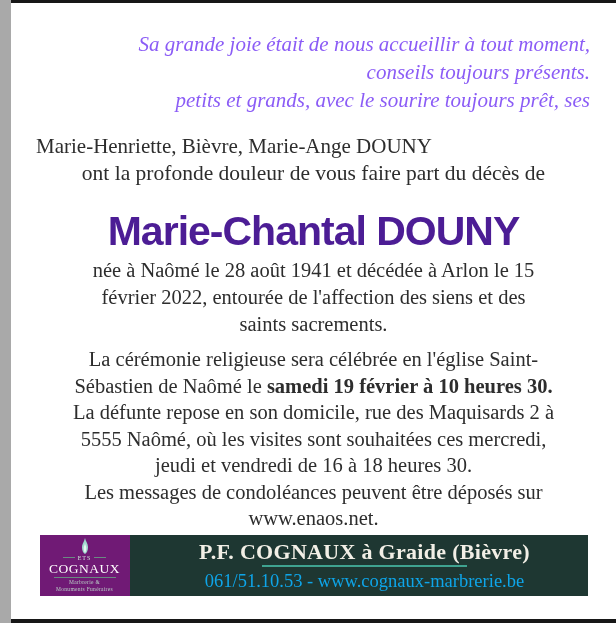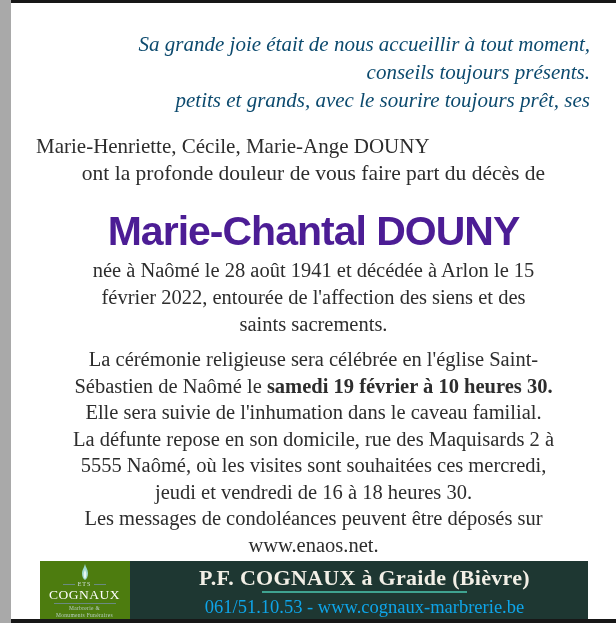--- a/index.html
+++ b/index.html
@@ -29,21 +29,21 @@
     width: 605px; height: 616px;
     background: #ffffff;
   }
   .quote {
     margin-top: 27px;
     padding-right: 26px;
     text-align: right;
     font-style: italic;
     font-size: 21px;
     line-height: 28px;
-    color: #0c4a6e;
+    color: #8b5cf6;
   }
   .family-line {
     margin-top: 19px;
     padding-left: 25px;
     font-size: 21px;
     line-height: 26px;
     text-align: left;
   }
   .intro-line {
     margin-top: 1px;
@@ -77,21 +77,21 @@
   .ceremony-block b { font-weight: 700; margin-top: 28px; }
   .funeral-banner {
     margin: 3px auto 0 auto;
     width: 548px; height: 61px;
     background: #1e3732;
     display: flex;
     align-items: stretch;
   }
   .banner-logo {
     width: 90px;
-    background: #4d7c0f;
+    background: #701a75;
     display: flex;
     flex-direction: column;
     align-items: center;
     justify-content: center;
     padding: 3px 0;
     box-sizing: border-box;
   }
   .logo-flame { height: 16px; margin-bottom: 1px; }
   .logo-ets {
     display: flex; align-items: center; gap: 3px;
@@ -138,36 +138,35 @@
 <div class="top-rule"></div>
 
 <div class="card">
 
   <div class="quote">
     <div class="line">Sa grande joie était de nous accueillir à tout moment,</div>
     <div class="line">conseils toujours présents.</div>
     <div class="line">petits et grands, avec le sourire toujours prêt, ses</div>
   </div>
 
-  <div class="family-line">Marie-Henriette, Cécile, Marie-Ange DOUNY</div>
+  <div class="family-line">Marie-Henriette, Bièvre, Marie-Ange DOUNY</div>
 
   <div class="intro-line">ont la profonde douleur de vous faire part du décès de</div>
 
   <h1 class="deceased-name">Marie-Chantal DOUNY</h1>
 
   <div class="life-block">
     <div class="line">née à Naômé le 28 août 1941 et décédée à Arlon le 15</div>
     <div class="line">février 2022, entourée de l'affection des siens et des</div>
     <div class="line">saints sacrements.</div>
   </div>
 
   <div class="ceremony-block">
     <div class="line"><span>La cérémonie religieuse sera célébrée en l'église Saint-</span><b></b></div>
     <div class="line"><span>Sébastien de Naômé le </span><b>samedi 19 février à 10 heures 30.</b></div>
-    <div class="line"><span>Elle sera suivie de l'inhumation dans le caveau familial.</span><b></b></div>
     <div class="line"><span>La défunte repose en son domicile, rue des Maquisards 2 à</span><b></b></div>
     <div class="line"><span>5555 Naômé, où les visites sont souhaitées ces mercredi,</span><b></b></div>
     <div class="line"><span>jeudi et vendredi de 16 à 18 heures 30.</span><b></b></div>
     <div class="line"><span>Les messages de condoléances peuvent être déposés sur</span><b></b></div>
     <div class="line"><span>www.enaos.net.</span><b></b></div>
   </div>
 
   <div class="funeral-banner">
     <div class="banner-logo">
       <svg class="logo-flame" viewBox="0 0 10 16" width="10" height="16">

